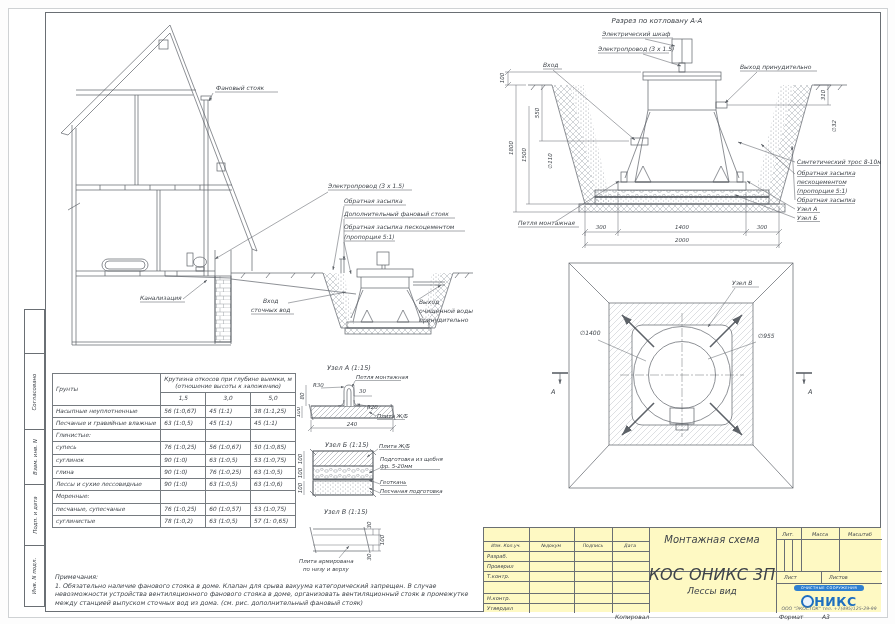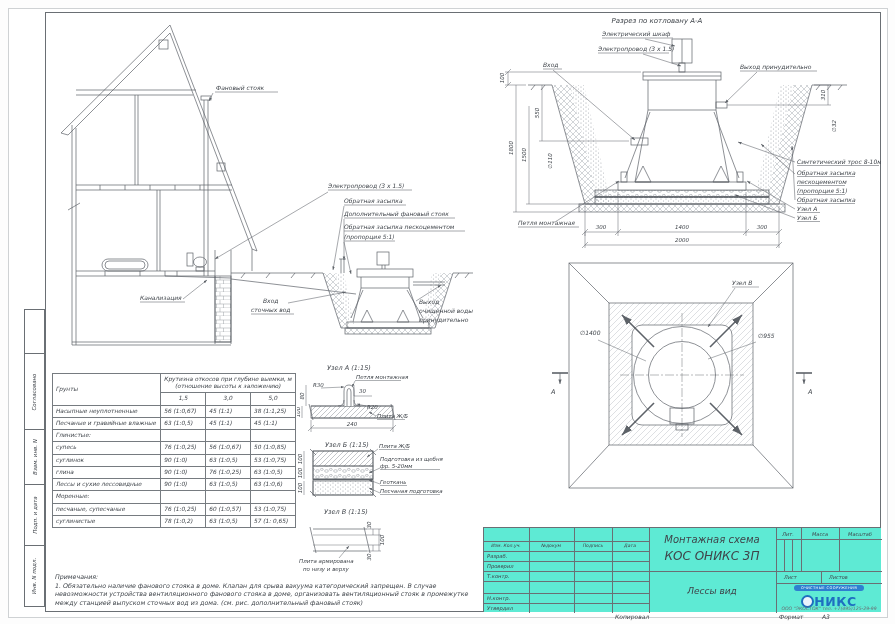--- a/index.html
+++ b/index.html
@@ -20,21 +20,21 @@
   .stampbox span{transform:rotate(-90deg);font-size:5.5px;font-style:italic;white-space:nowrap;color:#3f444a;}
   
   .soiltable{left:52px;top:373px;width:244px;border-collapse:collapse;font-style:italic;}
   .soiltable td,.soiltable th{border:1px solid #767b80;font-weight:normal;font-size:5.8px;
        padding:2px 3px;color:#3f444a;line-height:1.25;}
   .soiltable .num{text-align:left;width:42px;}
   .soiltable .hc{text-align:center;}
   .soiltable .namec{width:116px;}
   
   .tb{left:483px;top:527px;width:398px;height:85px;border-left:1px solid #6a6f74;border-top:1px solid #6a6f74;
-      box-sizing:border-box;font-style:italic;background:#5eead4;}
+      box-sizing:border-box;font-style:italic;background:#fef9c3;}
   .tb .vl,.tb .hl{position:absolute;background:#6a6f74;}
   .tb .vl{width:1px;}
   .tb .hl{height:1px;}
   .tb .txt{position:absolute;font-size:5.2px;white-space:nowrap;color:#3f444a;}
   .tb .cen{transform:translateX(-50%);}
   .logo-banner{position:absolute;left:310px;top:57px;width:70px;height:6px;background:#2e7fd0;border-radius:3px;
       color:#fff;font-size:3.6px;font-style:normal;text-align:center;line-height:6px;letter-spacing:.4px;}
   .logo-row{position:absolute;left:292px;top:63px;width:106px;text-align:center;font-style:normal;}
   .logo-o{display:inline-block;width:9px;height:9px;border:2.6px solid #1e6fc0;border-radius:50%;
       vertical-align:-2px;box-sizing:content-box;background:#eaf3fc;}
@@ -624,21 +624,21 @@
   <span class="txt cen" style="left:67px;top:15px;font-size:4.6px">№докум</span>
   <span class="txt cen" style="left:109px;top:15px;font-size:4.6px">Подпись</span>
   <span class="txt cen" style="left:146px;top:15px;font-size:4.6px">Дата</span>
   <span class="txt" style="left:3px;top:25px">Разраб.</span>
   <span class="txt" style="left:3px;top:35px">Проверил</span>
   <span class="txt" style="left:3px;top:45px">Т.контр.</span>
   <span class="txt" style="left:3px;top:67px">Н.контр.</span>
   <span class="txt" style="left:3px;top:77px">Утвердил</span>
 
   <span class="txt cen" style="left:228px;top:6px;font-size:10px">Монтажная схема</span>
-  <span class="txt cen" style="left:228px;top:21px;font-size:12px">КОС ОНИКС 3П</span>
+  <span class="txt cen" style="left:228px;top:37px;font-size:16px">КОС ОНИКС 3П</span>
   <span class="txt cen" style="left:228px;top:58px;font-size:9px">Лессы вид</span>
 
   <span class="txt cen" style="left:304px;top:2.5px;font-size:5px">Лит.</span>
   <span class="txt cen" style="left:336px;top:2.5px;font-size:5px">Масса</span>
   <span class="txt cen" style="left:376px;top:2.5px;font-size:5px">Масштаб</span>
   <span class="txt" style="left:300px;top:45.5px;font-size:5px">Лист</span>
   <span class="txt" style="left:345px;top:45.5px;font-size:5px">Листов</span>
 
   <div class="logo-banner">ОЧИСТНЫЕ СООРУЖЕНИЯ</div>
   <div class="logo-row"><span class="logo-o"></span><span class="logo-rest">НИКС</span></div>

